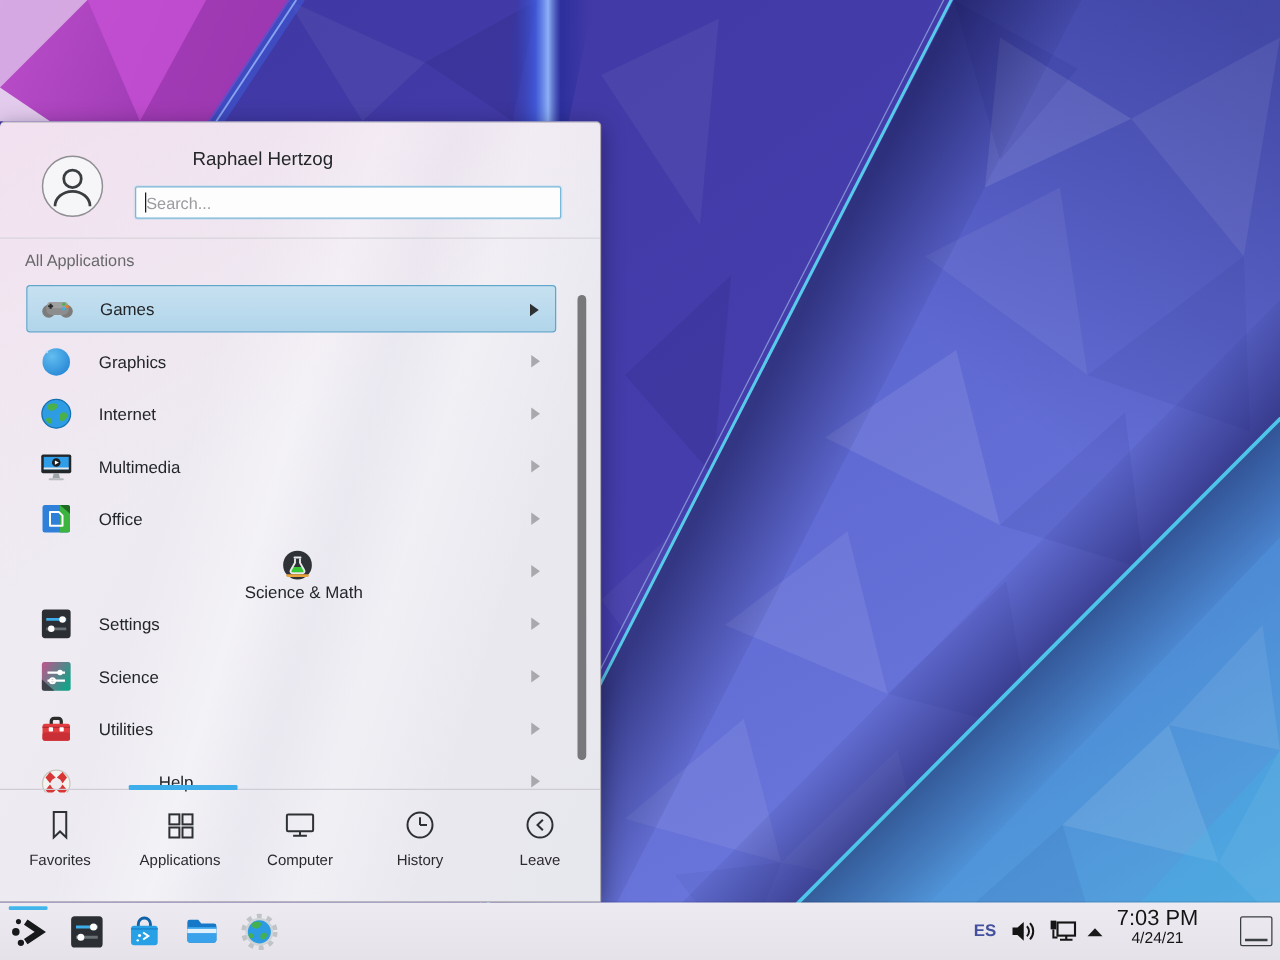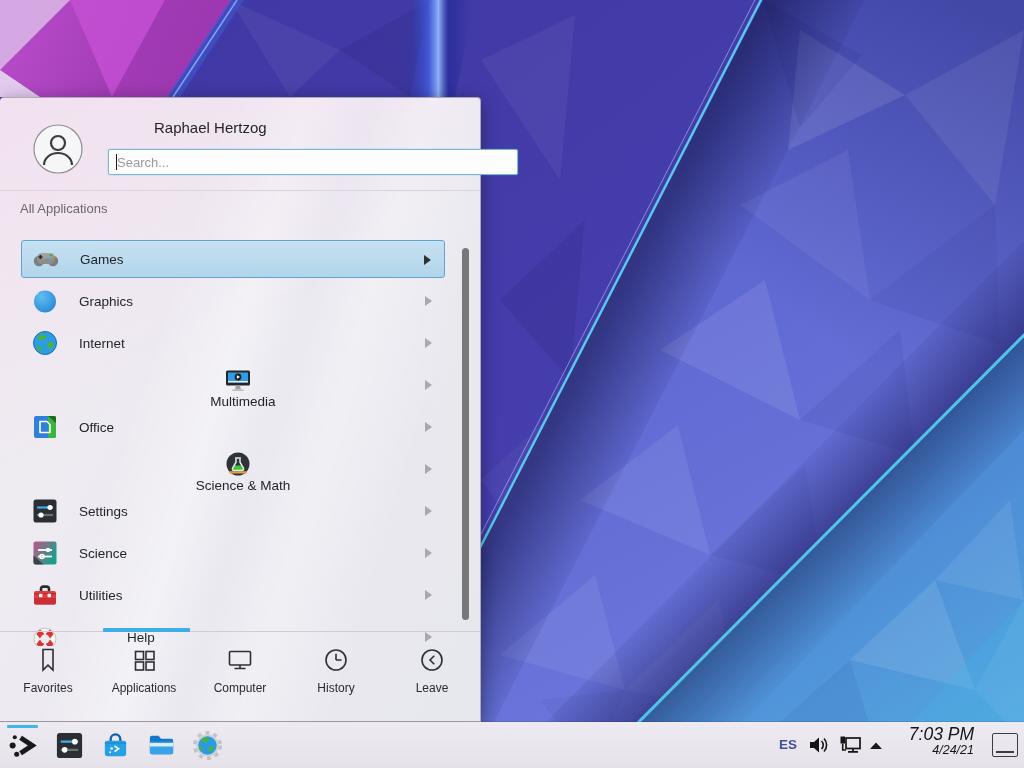--- a/index.html
+++ b/index.html
@@ -18,33 +18,33 @@
       linear-gradient(150deg, rgba(243,216,238,.55), rgba(243,216,238,0) 42%),
       linear-gradient(107deg, rgba(255,255,255,0) 34%, rgba(255,255,255,.38) 46%, rgba(228,226,238,.18) 55%, rgba(255,255,255,.30) 64%, rgba(255,255,255,0) 78%),
       linear-gradient(115deg, #f1ecf2 0%, #eceaf1 50%, #e7e7ee 100%);
     border:1px solid rgba(120,118,130,.55);
     border-left:none;
     border-radius:4px 4px 0 0;
     box-shadow:0 4px 18px rgba(0,0,20,.38);
     z-index:5;
   }
   .user-name { left:110px; top:21px; font-size:15px; color:#232629;margin-left:44px; }
-  .search-wrap { left:108px; top:51px; width:410px; height:26px; }
+  .search-wrap { left:108px; top:51px; width:341px; height:26px; }
   .search-wrap input {
     width:100%; height:100%; border:1px solid #79b7d8; border-radius:2px;
     background:#fdfdfd; font-family:"Liberation Sans",sans-serif; font-size:13px;
     padding-left:8px; color:#232629; outline:none;
     box-shadow:0 0 0 1px rgba(61,174,233,.12);
   }
   .search-wrap input::placeholder { color:#9a9aa0; opacity:1; }
   .caret { left:8px; top:5px; width:1px; height:16px; background:#1a1a1a; }
   .hdr-sep { left:0; top:92px; width:100%; height:1px; background:#d7d5db; }
   .section-label { left:20px; top:103px; font-size:13px; color:#68686d; }
 
-  .app-list { left:0; top:138px; width:538px; height:410px; overflow:hidden; }
+  .app-list { left:0; top:126px; width:538px; height:410px; overflow:hidden; }
   .row {
     position:absolute; left:21px; width:424px; height:38px; border-radius:3px;
     display:flex; align-items:center; cursor:default;
   }
   .row.selected {
     background:linear-gradient(#c6e1f1,#b2d5ea);
     border:1px solid #5fa6cc;
   }
   .row .app-icon { width:28px; height:28px; margin-left:10px; flex:0 0 28px; }
   .row .lbl { margin-left:20px; font-size:13.5px; color:#232629; }
@@ -70,21 +70,21 @@
   
   .taskbar {
     position:absolute; left:0; bottom:0; width:1024px; height:46px;
     background:linear-gradient(#edeaf1,#e5e2ea);
     box-shadow:0 -1px 0 rgba(0,0,0,.10);
     z-index:10;
   }
   .task-ico { top:8px; width:31px; height:31px; }
   .active-line { left:7px; top:3px; width:31px; height:3px; background:#41b6ea; border-radius:1px; }
   .tray-es { font-size:13.5px; font-weight:bold; color:#44509e; top:15px; }
-  .clock { top:3px; width:96px; text-align:right; color:#141414; line-height:1.08;font-style:italic; }
+  .clock { top:3px; width:96px; text-align:center; color:#141414; line-height:1.08; }
   .clock .time { font-size:17.5px; }
   .clock .date { font-size:12.5px; }
   .show-desktop {
     right:6px; top:11px; width:26px; height:24px;
     border:1.6px solid #3b3e41; border-radius:2px;
   }
   .show-desktop i { position:absolute; left:3px; right:3px; bottom:3px; height:1.6px; background:#3b3e41; }
 </style>
 </head>
 <body>
@@ -232,21 +232,21 @@
         <svg class="app-icon" viewBox="0 0 28 28">
           <circle cx="14" cy="14" r="11.5" fill="#2e9ce2" stroke="#1470ad" stroke-width="1"></circle>
           <path d="M7,7 q5,-3 8.5,0 q-1.5,5 -6,4.5 q-3.5,-1 -2.5,-4.5 z" fill="#49b04a"></path>
           <path d="M18.5,13 q5,-1 4,4 q-3.5,5 -6,1.5 q-1,-4 2,-5.5 z" fill="#49b04a"></path>
           <path d="M8,17 q3.5,1 2.5,4.5 q-3.5,1 -4.8,-2.5 q0,-2 2.3,-2 z" fill="#49b04a"></path>
         </svg>
         <span class="lbl">Internet</span>
         <span class="arrow"></span>
       </div>
 
-      <div class="row" style="top:130px;flex-direction:column;">
+      <div class="row" style="top:130px;">
         <svg class="app-icon" viewBox="0 0 28 28">
           <rect x="2" y="4.5" width="24" height="15" rx="1.5" fill="#23272a"></rect>
           <rect x="4" y="6.5" width="20" height="10" fill="#2f9de8"></rect>
           <circle cx="14" cy="11" r="3.4" fill="#1b1e20"></circle>
           <path d="M12.9,9.3 l3.2,1.7 l-3.2,1.7 z" fill="#ffffff"></path>
           <rect x="4" y="15" width="20" height="1.5" fill="#e6eaec"></rect>
           <path d="M12,19.5 h4 l1,4 h-6 z" fill="#9da3a6"></path>
           <rect x="8" y="23.5" width="12" height="1.6" rx=".8" fill="#b6bbbe"></rect>
         </svg>
         <span class="lbl">Multimedia</span>

